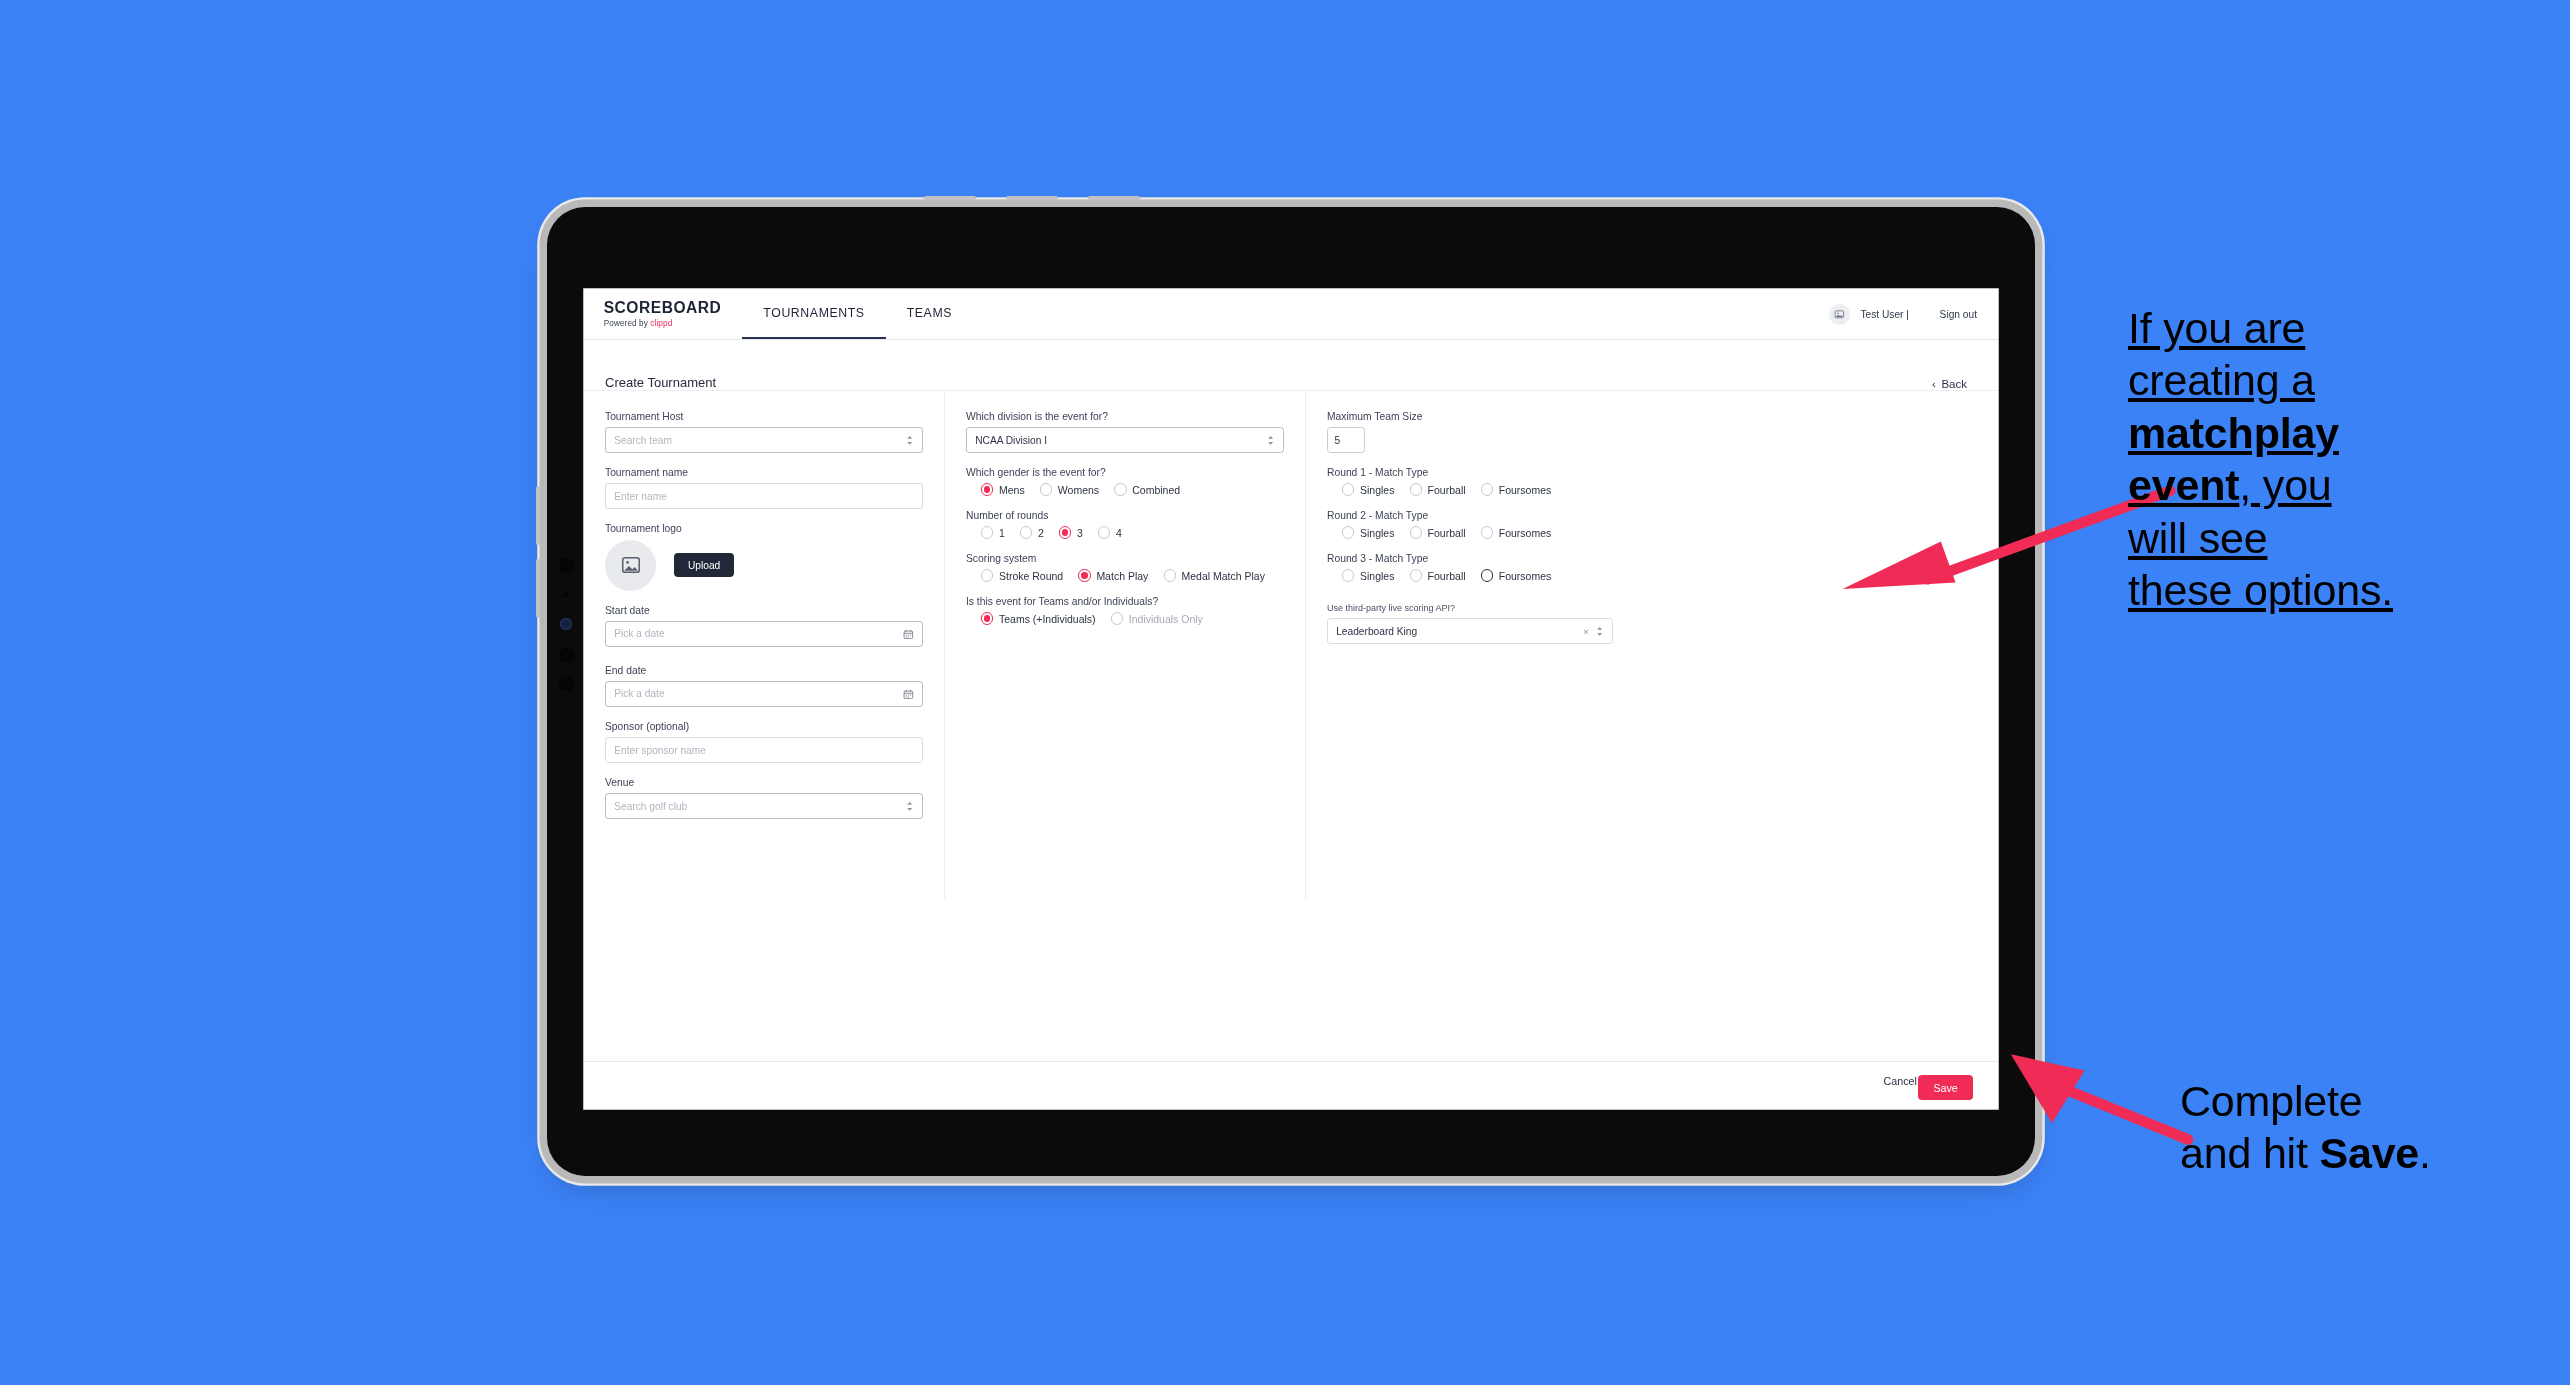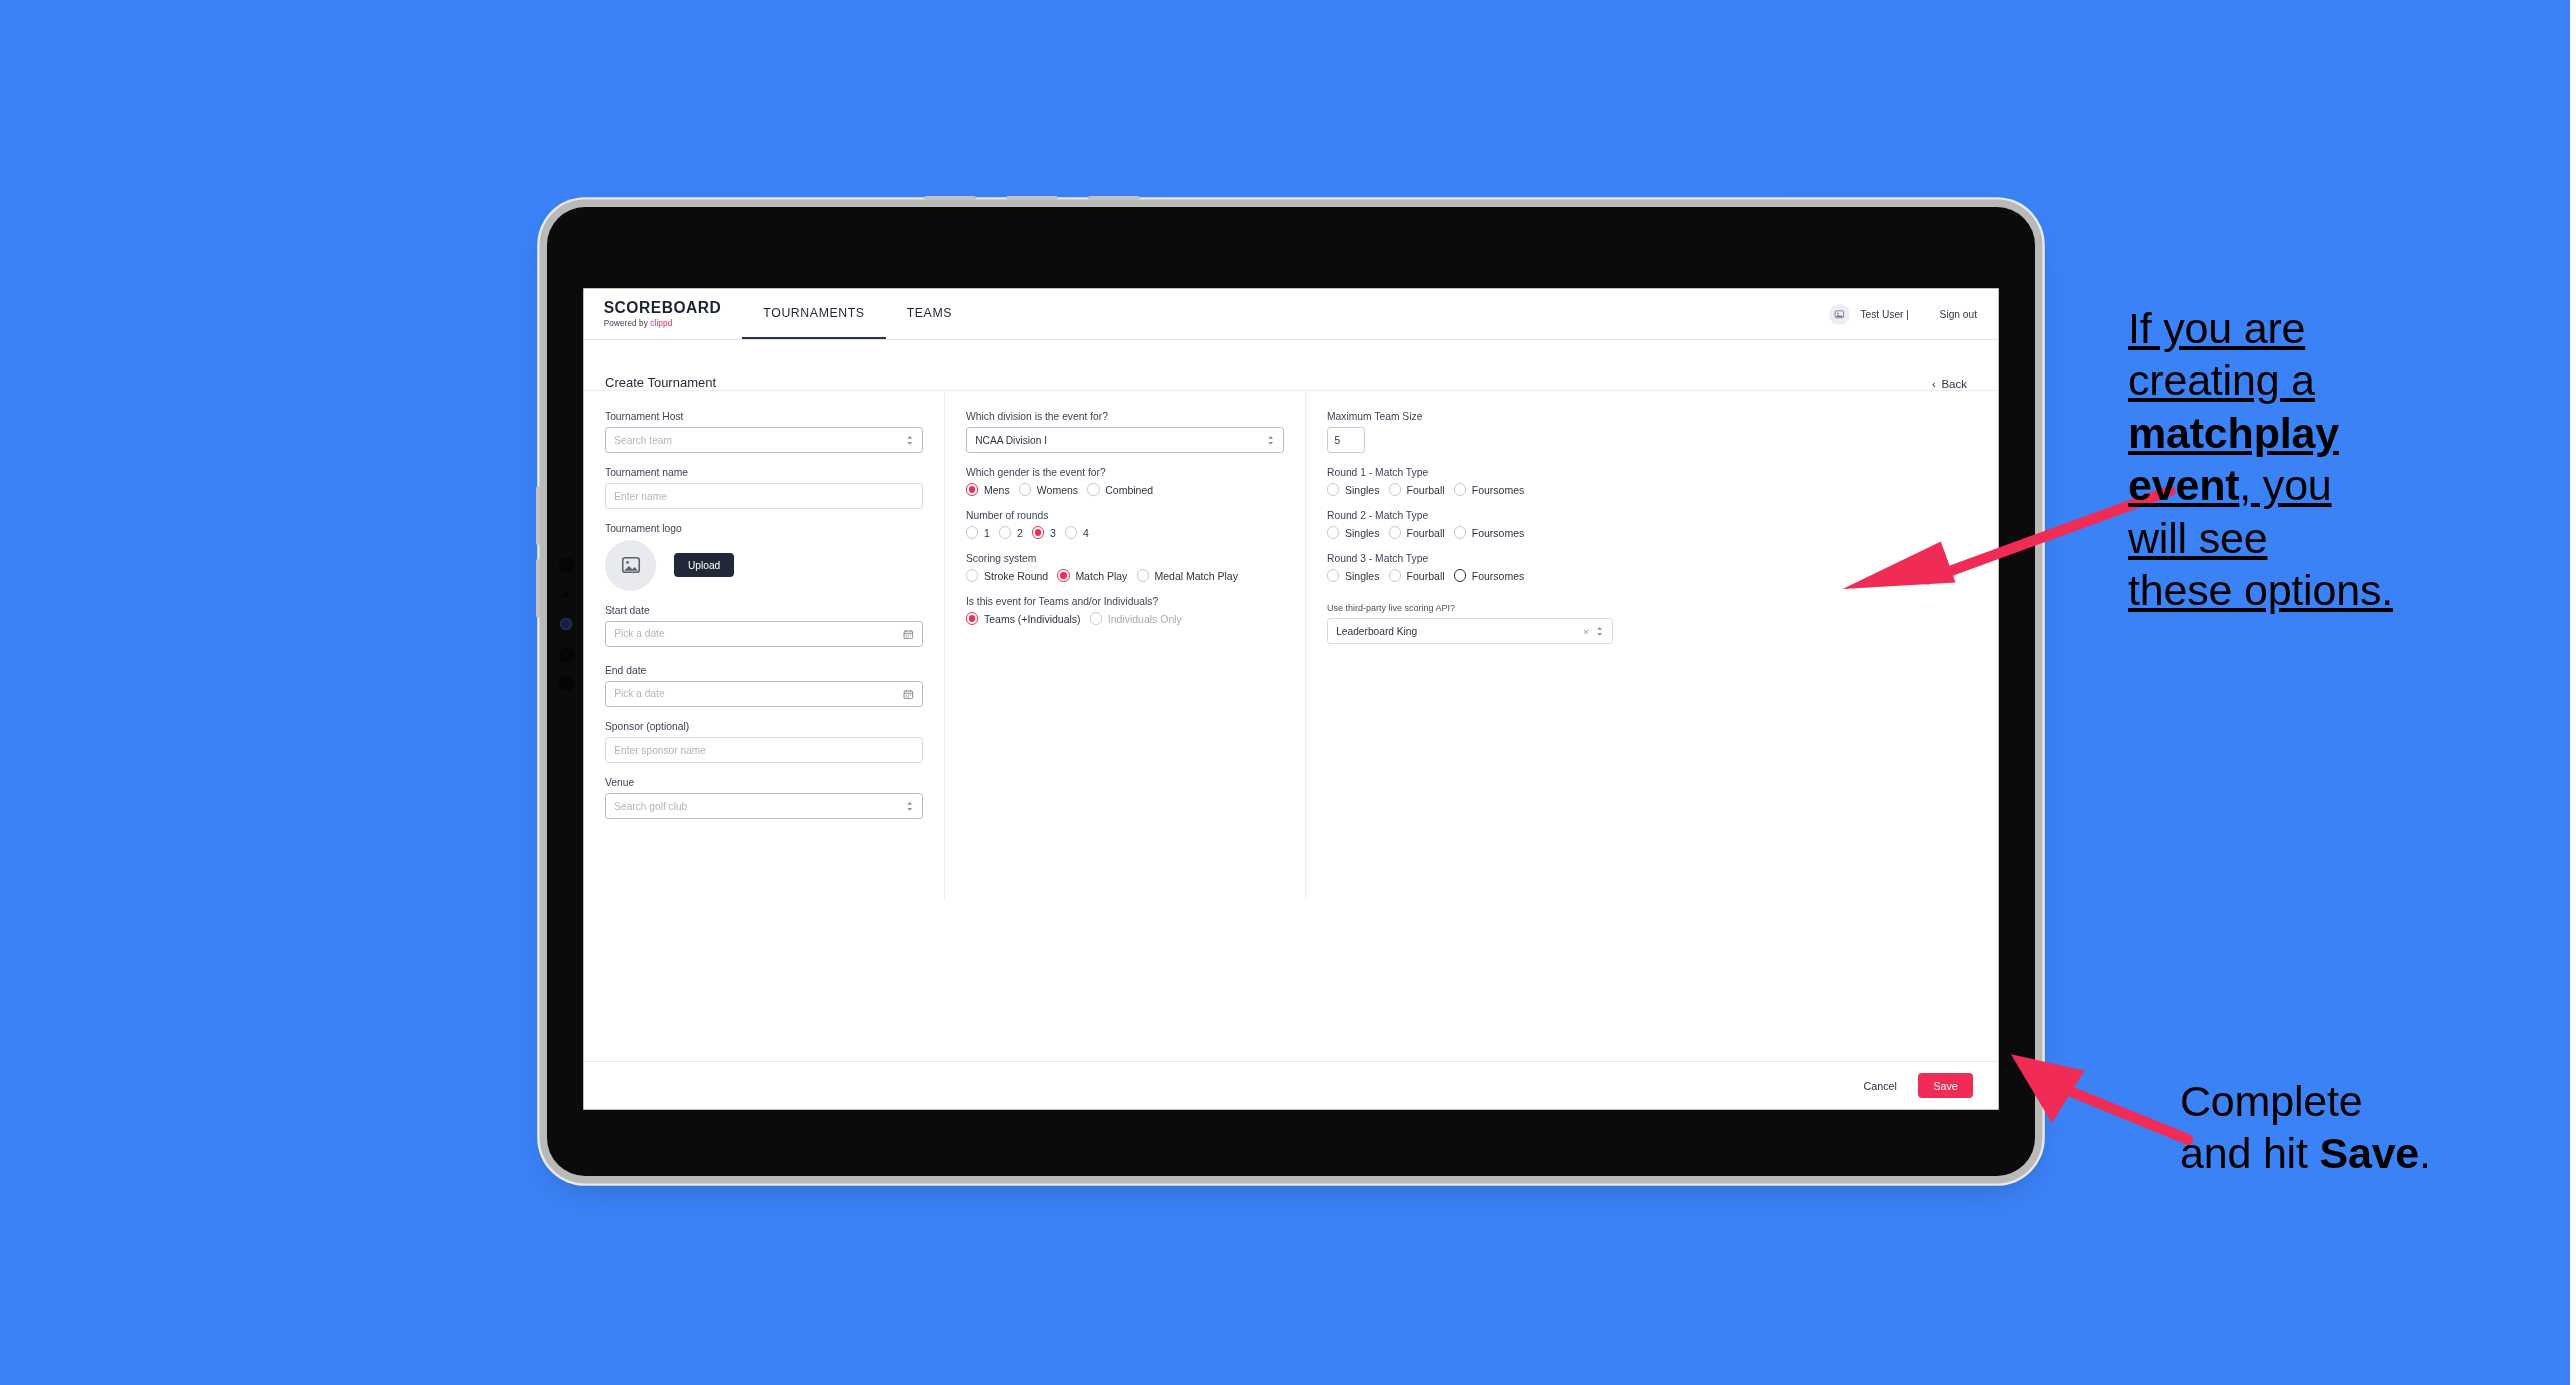--- a/index.html
+++ b/index.html
@@ -112,39 +112,39 @@
   .logo-circle {
     width:51px;height:51px;border-radius:50%;background:#e9eaed;
     display:flex;align-items:center;justify-content:center;
   }
   .upload-btn {
     background:#1f2937; color:#fff; font-size:10.2px;
     padding:6.6px 14px; border-radius:4.1px; cursor:pointer;
   }
 
   
-  .radios { display:flex; align-items:flex-end; gap:1px; flex-wrap:wrap; margin-top:2.5px; }
+  .radios { display:flex; align-items:flex-end; gap:7px; flex-wrap:wrap; margin-top:2.5px;margin-left:15px; }
   .ritem { display:flex; align-items:center; gap:5.7px; margin-right:8.2px; cursor:pointer; }
   .rdot {
     width:12.3px;height:12.3px;border-radius:50%;
     border:1.3px solid #c6cad2; background:#fff;
     display:flex;align-items:center;justify-content:center; flex:none;
   }
   .rdot.on { border-color:#ef2b56; }
   .rdot.on::after { content:""; width:6.6px;height:6.6px;border-radius:50%;background:#ef2b56; }
   .rdot.focus { border-color:#2b3245; border-width:1.6px; }
   .rlabel { font-size:10.5px; color:#2c3342; }
   .rlabel.muted { color:#a6abb5; }
 
   
   .screen-footer {
     position:absolute; left:0; right:0; bottom:0; height:auto;
     border-top:0.8px solid #e6e8eb; background:#fff;
-    display:flex; align-items:center; justify-content:flex-end;
-    gap:21px; padding:13px 24.6px; height:48px;
+    display:flex; align-items:flex-start; justify-content:flex-end;
+    gap:1px; padding:13px 24.6px; height:48px;
   }
   .cancel-btn { font-size:10.7px; color:#2b3245; cursor:pointer; }
   .save-btn {
     background:#ef2b56; color:#fff; font-size:10.7px;
     padding:6.6px 15.6px; border-radius:4.1px; cursor:pointer;
   }
 
   
   .anno {
     position:absolute; color:#000;

